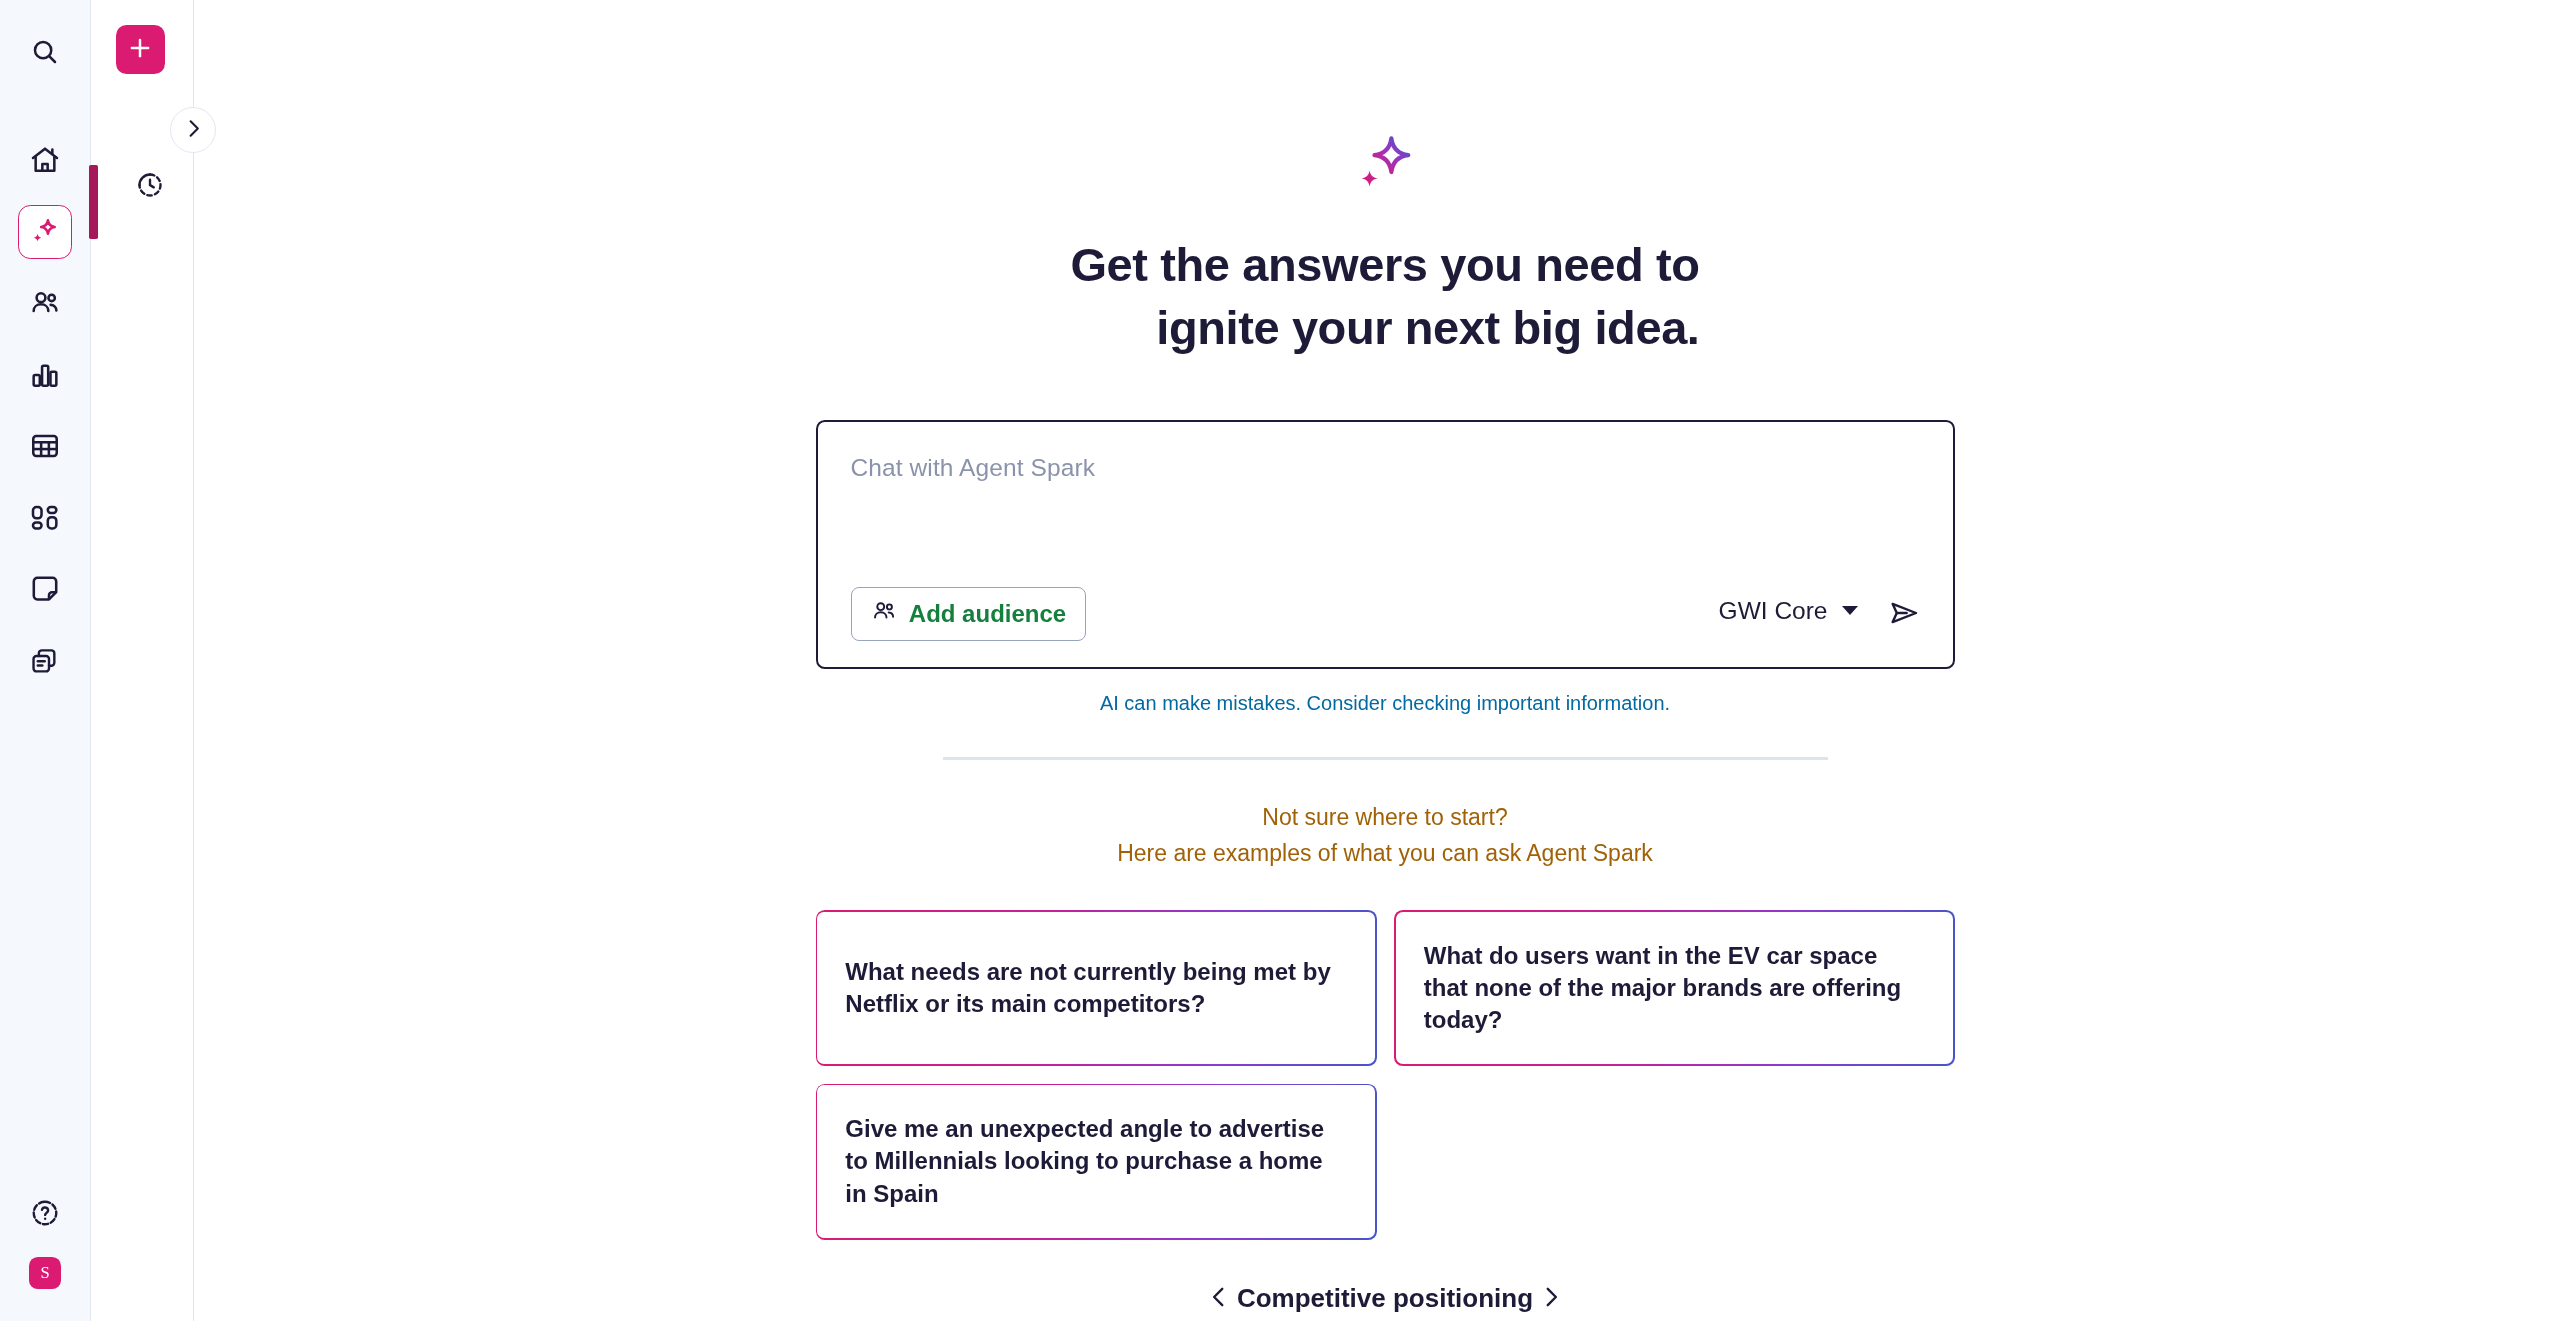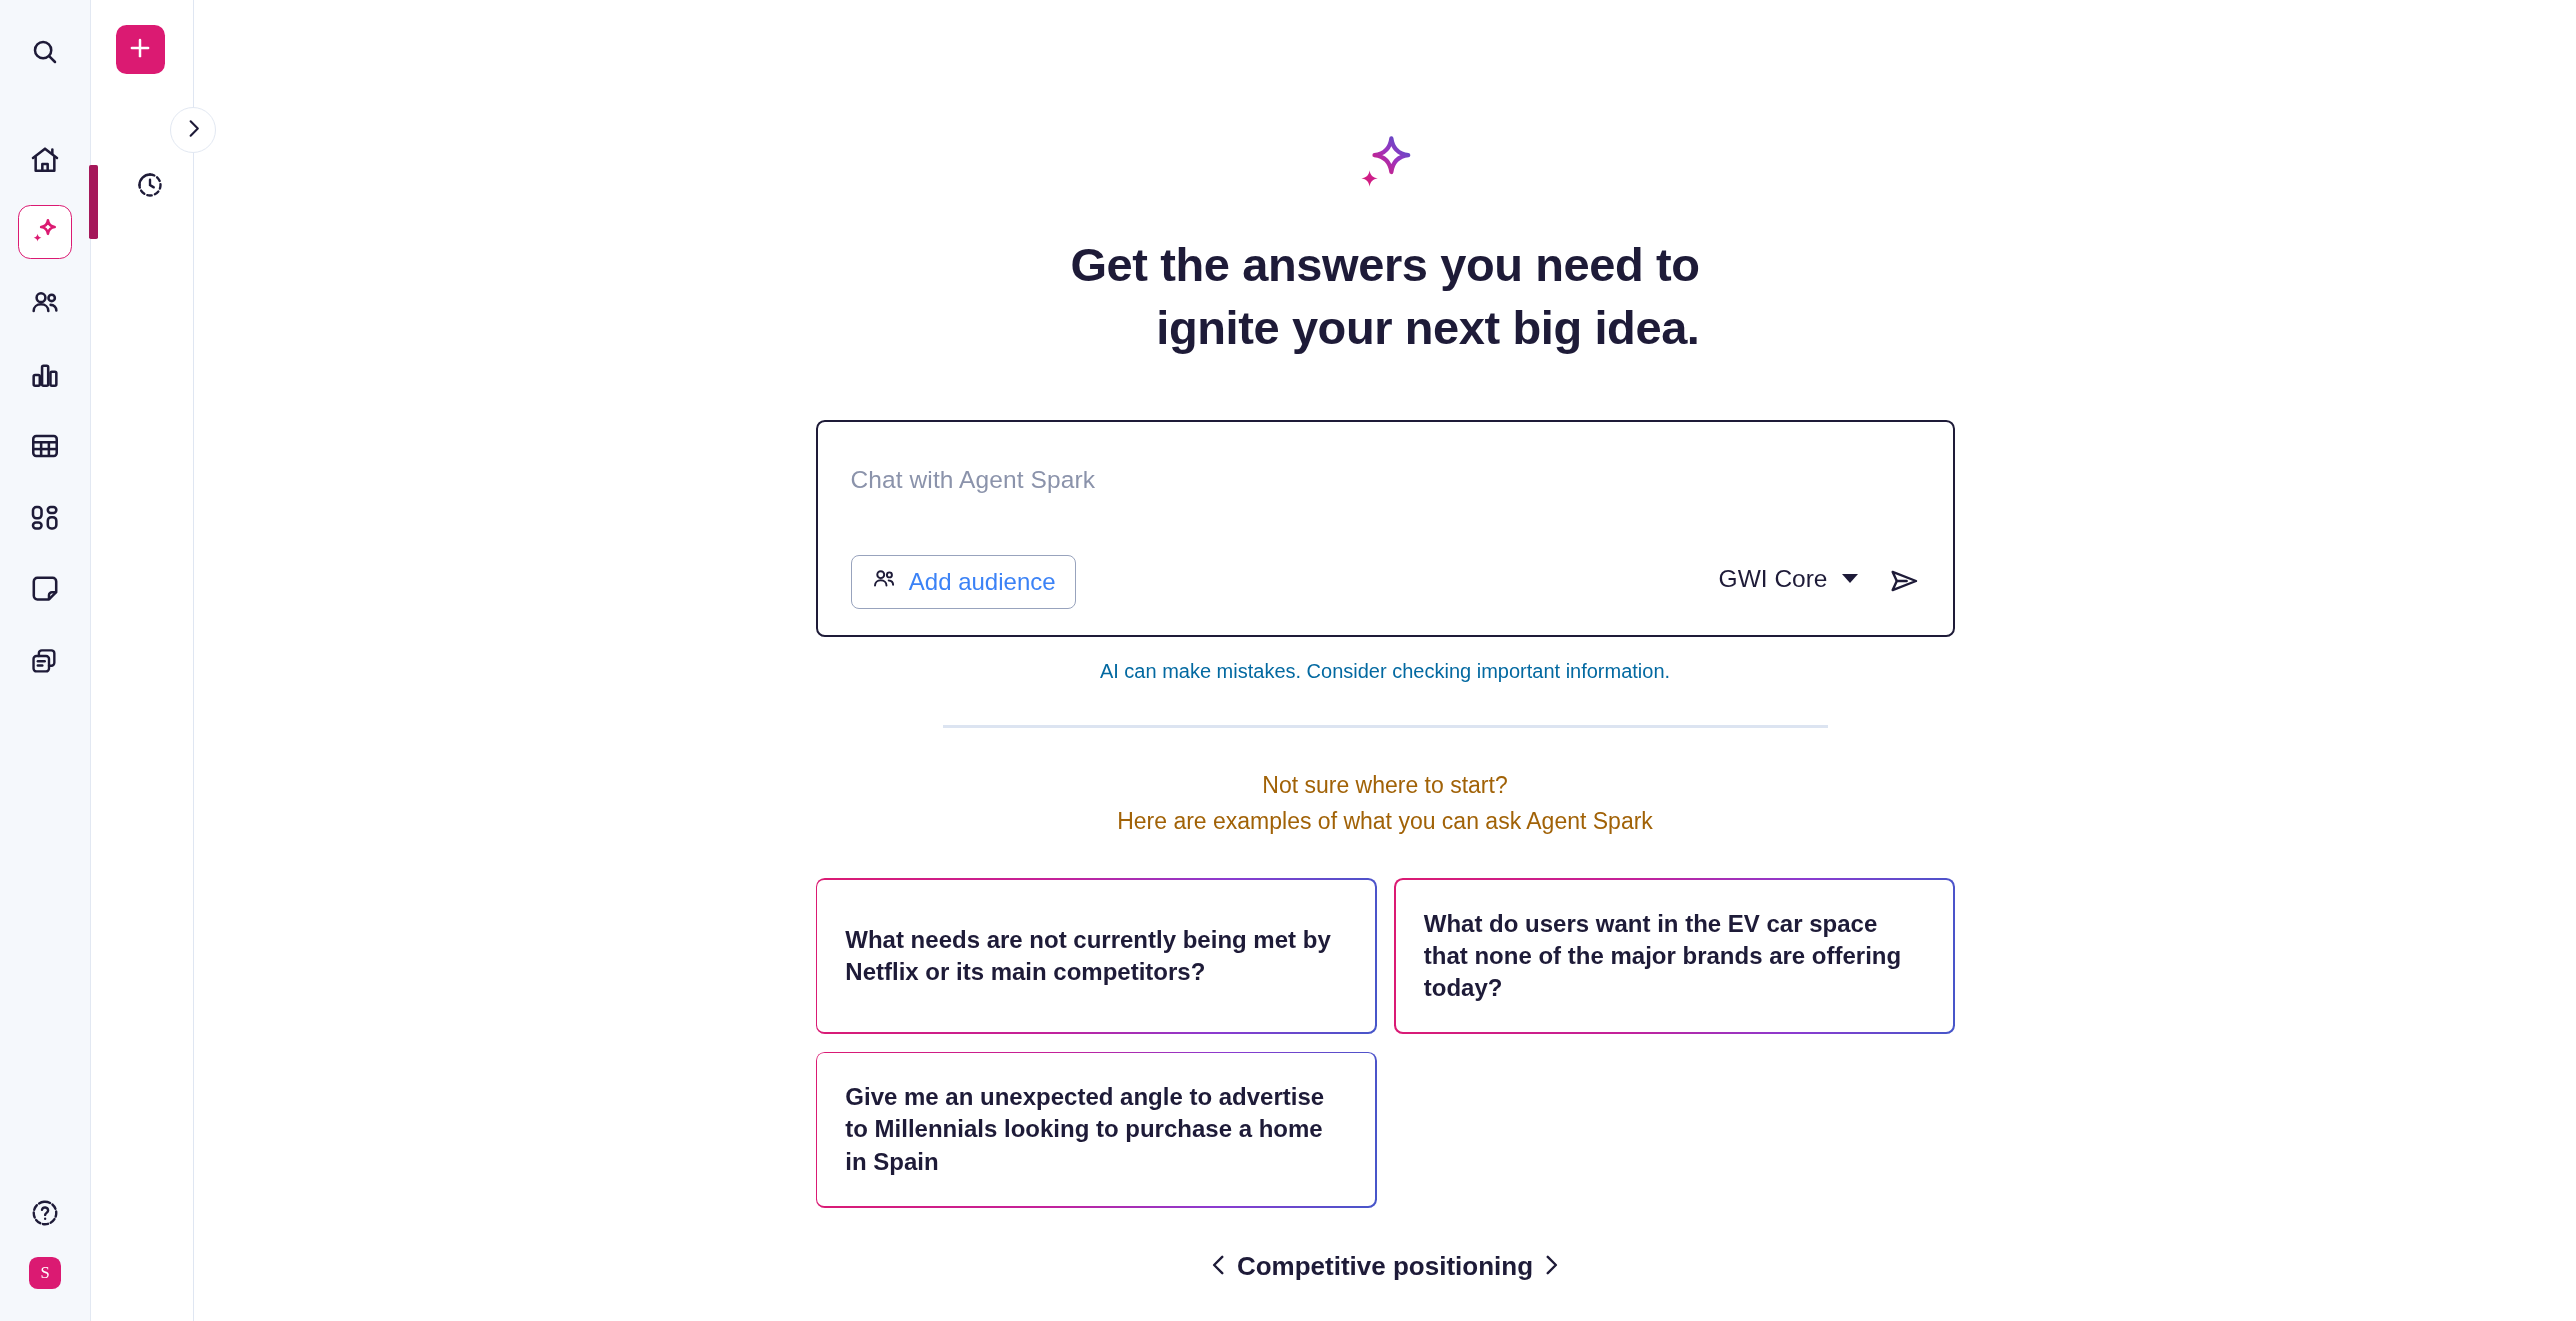--- a/index.html
+++ b/index.html
@@ -94,40 +94,40 @@
     color: #1e1b38;
     font-size: 47px;
     font-weight: 700;
     line-height: 1.33;
     letter-spacing: -0.4px;
   }
 
   
   .chat-box {
     margin-top: 61px;
-    width: 1139px; height: 217px;
+    width: 1139px; height: 249px;
     border: 2.6px solid #1e1b38;
     border-radius: 8.8px;
     background: #fff;
     position: relative;
-    padding: 44px 33px 26px 33px;
+    padding: 32px 33px 26px 33px;
     display: flex; flex-direction: column; justify-content: space-between;
   }
   .chat-placeholder {
     color: #8b93ab; font-size: 24.5px; font-weight: 400;
     letter-spacing: 0.1px;
     cursor: text;
   }
   .chat-row { display: flex; align-items: center; justify-content: space-between; }
   .audience-btn {
     display: inline-flex; align-items: center; gap: 12.3px;
     height: 54px; padding: 0 19px;
     border: 0.9px solid #98a3bd; border-radius: 8px;
     background: #fff; cursor: pointer;
-    font-size: 24px; font-weight: 400; color: #3b82f6;
+    font-size: 24px; font-weight: 700; color: #15803d;
     font-family: "Liberation Sans", sans-serif;
   }
   .chat-right { display: flex; align-items: flex-start; gap: 30px; }
   .model-select {
     display: inline-flex; align-items: center; gap: 14px;
     cursor: pointer; color: #1e1b38;
     font-size: 24.5px; font-weight: 400;
   }
   .caret { width:0;height:0;border-left:8.8px solid transparent;border-right:8.8px solid transparent;border-top:9.6px solid #1e1b38; }
   .send-btn { background: none; border: none; cursor: pointer; display:flex; padding:0; }

